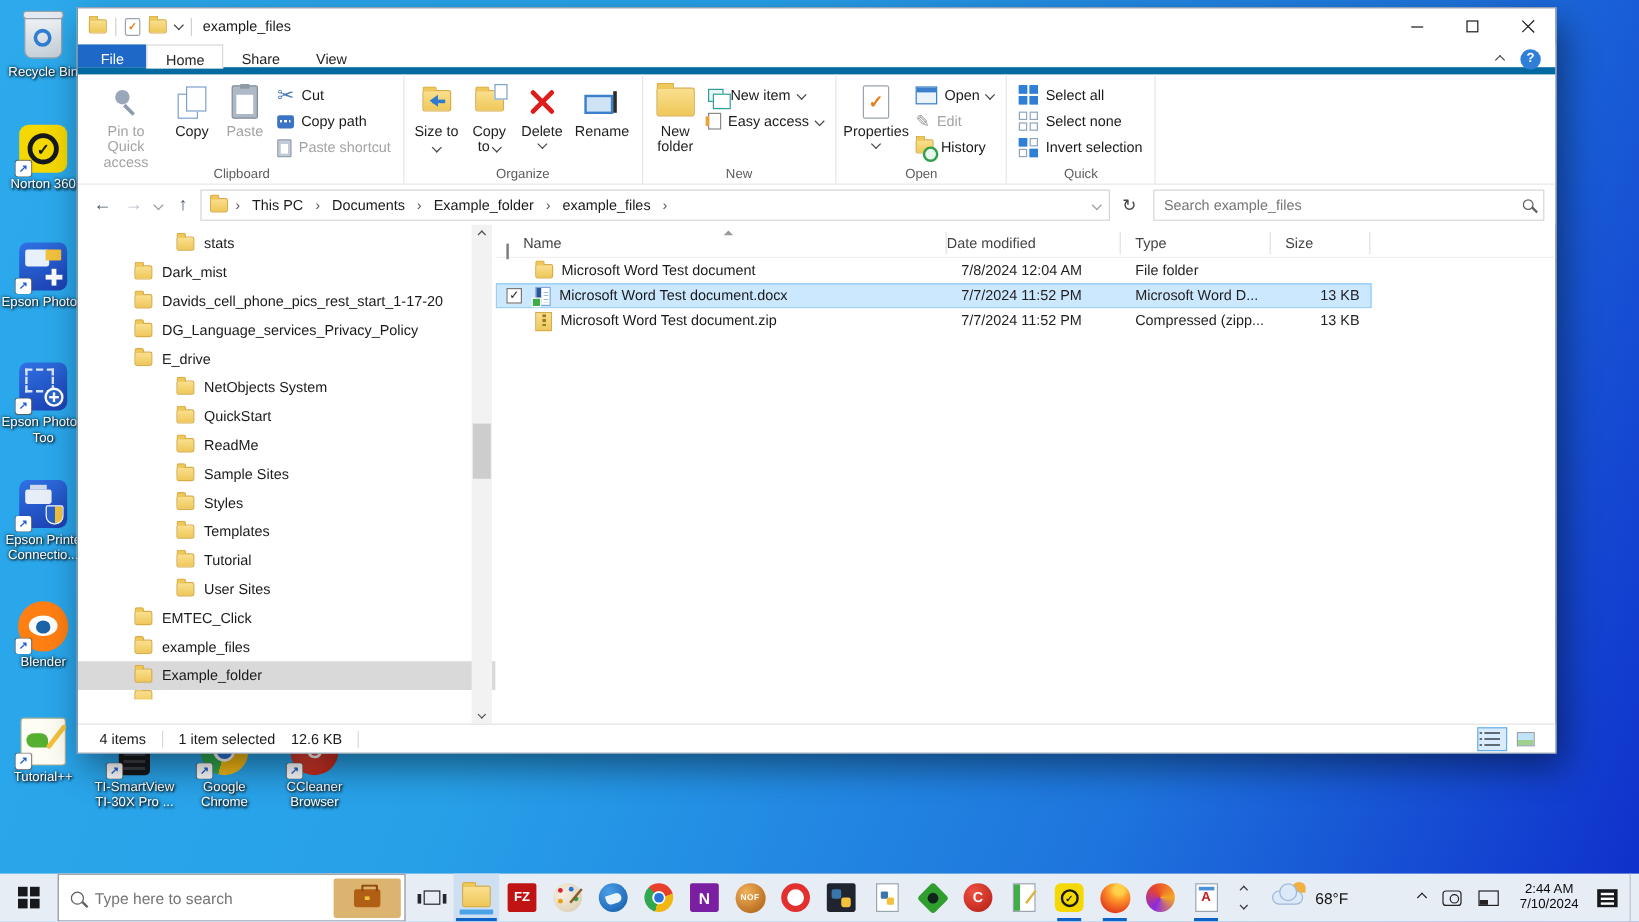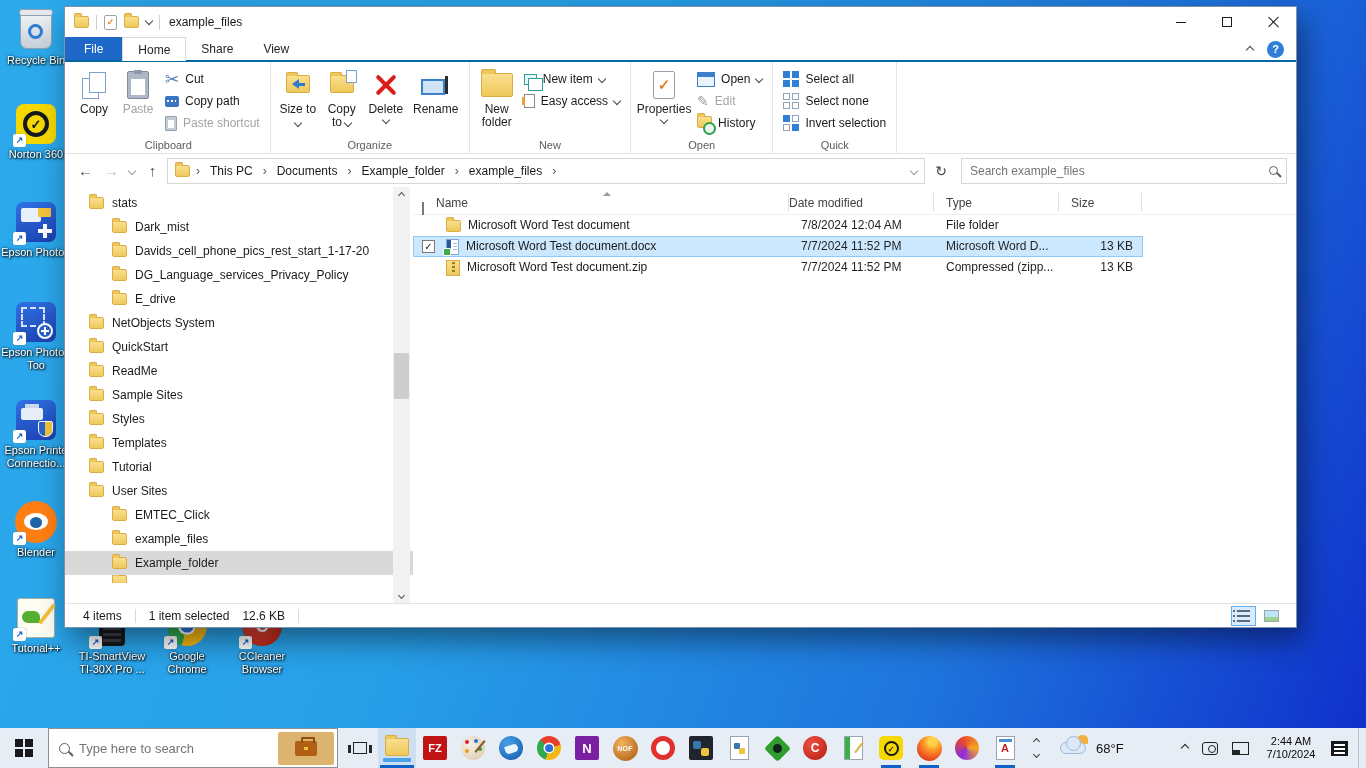--- a/index.html
+++ b/index.html
@@ -66,21 +66,21 @@
 .qprop{width:13px;height:15px;border:1px solid #9aa3ad;border-radius:2px;display:flex;align-items:center;justify-content:center;font-size:9px;font-weight:bold;color:#e87d1e;background:#fff}
 .title{margin-left:9px}
 .wctl{position:absolute;right:0;top:0;display:flex}
 .wbtn{width:46px;height:30px;display:flex;align-items:center;justify-content:center;cursor:default}
 .ic-min{width:10px;height:1px;background:#1a1a1a}
 .ic-max{width:10px;height:10px;border:1px solid #1a1a1a}
 .ic-x{position:relative;width:12px;height:12px}
 .ic-x:before,.ic-x:after{content:"";position:absolute;left:5.5px;top:-1px;width:1.4px;height:14px;background:#1a1a1a}
 .ic-x:before{transform:rotate(45deg)}.ic-x:after{transform:rotate(-45deg)}
 
-.tabrow{height:25px;display:flex;border-bottom:2px solid #0369a1;position:relative;background:#fff}
+.tabrow{height:25px;display:flex;border-bottom:6px solid #0369a1;position:relative;background:#fff}
 .tab-file{background:#1e68c7;color:#fff;padding:0 19px;line-height:25px}
 .tab{padding:0 15px;line-height:25px;color:#242424}
 .tab.sel{background:#fff;border:1px solid #d8d8d8;border-bottom-color:#fff;margin-bottom:-1px}
 .tabright{position:absolute;right:12px;top:4px;display:flex;gap:14px;align-items:center}
 .help{width:17px;height:17px;border-radius:50%;background:#2f7fd9;color:#fff;text-align:center;line-height:17px;font-weight:bold;font-size:11px}
 .cv{display:inline-block;width:6px;height:6px;border-right:1.4px solid #444;border-bottom:1.4px solid #444;transform:rotate(45deg)}
 .cvu{transform:rotate(-135deg)}
 .cv.gray{border-color:#9a9a9a}
 
 .ribbon{height:92px;background:#fff;border-bottom:1px solid #e4e4e4;display:flex;padding-left:2px}
@@ -143,21 +143,21 @@
 .refbtn{width:26px;text-align:center;font-size:14px;color:#444}
 .srchbox{flex:1;height:26px;border:1px solid #d6d6d6;display:flex;align-items:center;padding:0 8px;margin-left:4px}
 .srchbox input{border:none;outline:none;flex:1;font-size:12px;color:#666;font-family:"Liberation Sans",sans-serif;background:transparent}
 .mag{width:9px;height:9px;border:1.6px solid #5f5f5f;border-radius:50%;position:relative;flex:0 0 auto}
 .mag:after{content:"";position:absolute;width:6px;height:1.6px;background:#5f5f5f;transform:rotate(45deg);right:-5px;bottom:-2px}
 
 .main{display:flex;height:418px;position:relative}
 .nav{width:348px;position:relative;padding-top:4px;overflow:hidden;flex:0 0 auto}
 .titem{height:24px;display:flex;align-items:center;gap:8px;cursor:default;white-space:nowrap}
 .titem.sel{background:#d9d9d9}
-.i1{padding-left:47px}.i2{padding-left:24px}.i3{padding-left:66px}
+.i1{padding-left:47px}.i2{padding-left:82px}.i3{padding-left:66px}
 .partial{height:8px;overflow:hidden;align-items:flex-start}
 .vsb{position:absolute;top:0;right:3px;width:17px;height:100%;background:#f2f2f2}
 .sba{position:absolute;left:0;width:17px;height:17px;display:flex;align-items:center;justify-content:center}
 .sba .cv{width:5px;height:5px;border-color:#505050}
 .sbthumb{position:absolute;left:1px;width:15px;top:166px;height:46px;background:#cdcdcd}
 .list{flex:1;position:relative;padding-top:4px}
 .lhead{position:relative;height:24px;color:#444;border-bottom:1px solid #f0f0f0}
 .lh{position:absolute;top:0;height:24px;line-height:24px;cursor:default}
 .hdiv{position:absolute;top:2px;width:1px;height:19px;background:#e2e2e2}
 .sortcaret{position:absolute;left:190px;top:1px;width:0;height:0;border-left:4px solid transparent;border-right:4px solid transparent;border-bottom:4px solid #9a9a9a}
@@ -364,20 +364,26 @@
       <div class="tab">Share</div>
       <div class="tab">View</div>
       <div class="tabright">
         <span class="cv cvu"></span>
         <span class="help">?</span>
       </div>
     </div>
 
     <div class="ribbon">
       <div class="rg">
+        <div class="blg lw62 dis">
+          <span class="bicon">
+              <span class="pin-ico"></span>
+            </span>
+          <span class="blab">Pin to Quick access</span>
+        </div>
         <div class="blg lw40">
           <span class="bicon">
               <span class="cop-ico"></span>
             </span>
           <span class="blab">Copy</span>
         </div>
         <div class="blg lw40 dis">
           <span class="bicon">
               <span class="pas-ico"></span>
             </span>

